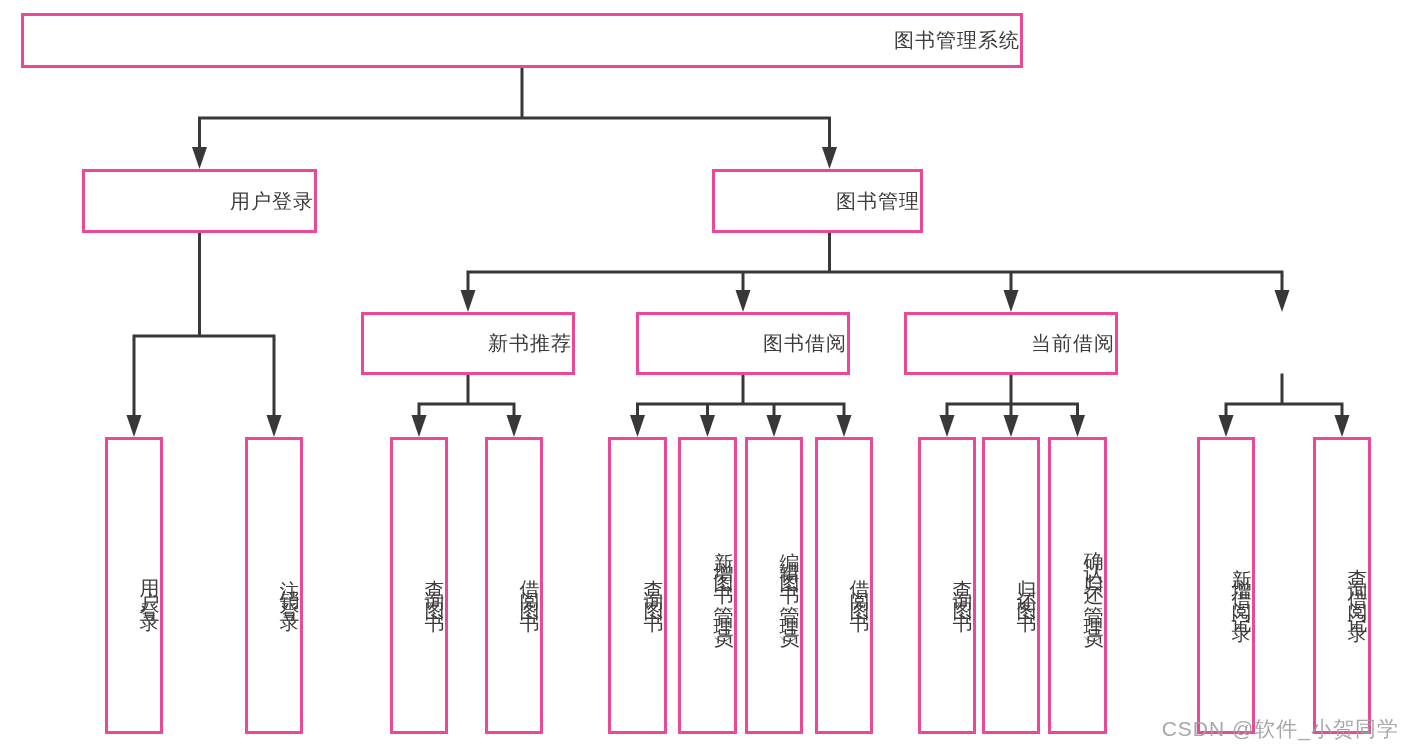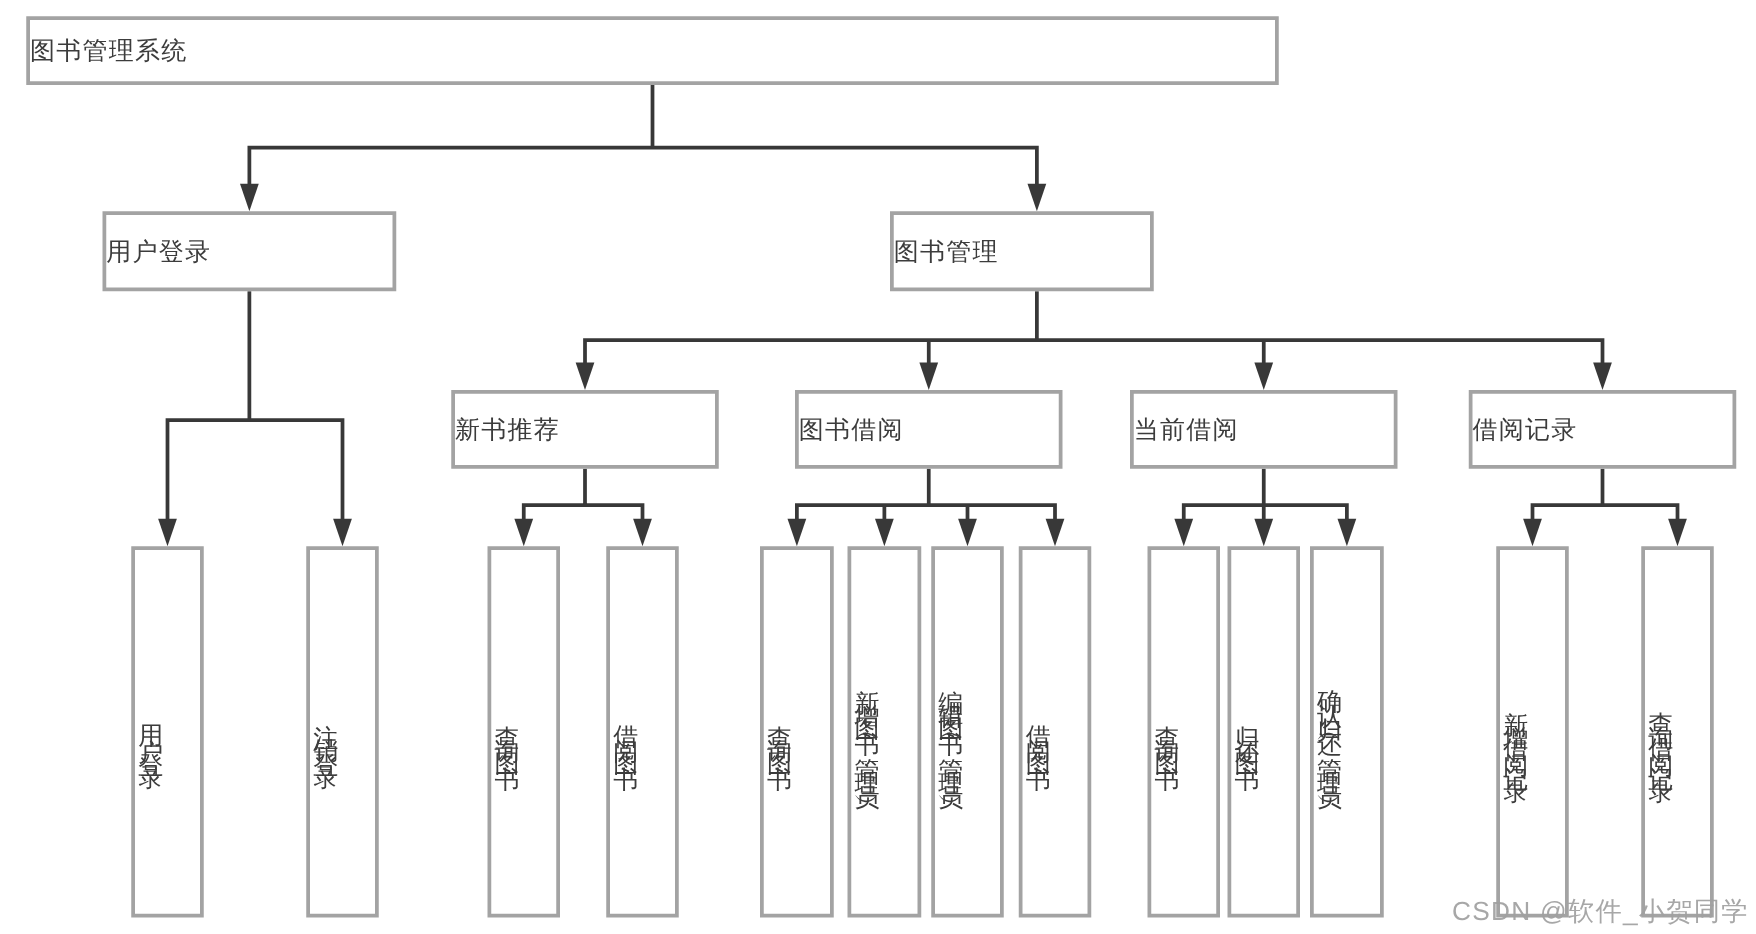--- a/index.html
+++ b/index.html
@@ -22,30 +22,29 @@
   }
   svg.connectors {
     position: absolute;
     left: 0; top: 0;
     width: 1405px;
     height: 747px;
   }
   .box {
     position: absolute;
     box-sizing: border-box;
-    border: 3px solid #a3a3a3;
+    border: 3px solid #ec4899;
     background: #ffffff;
     display: flex;
     align-items: center;
-    justify-content: flex-start;
+    justify-content: flex-end;
     color: #3c3c3c;
     font-size: 20px;
     letter-spacing: 1px;
     white-space: nowrap;
-    font-family: Liberation Mono, monospace;
   }
   .leaf .label {
     writing-mode: vertical-lr;
     text-orientation: mixed;
     letter-spacing: 11px;
     font-size: 20px;
     color: #3c3c3c;
     line-height: 1.0;
   }
   .watermark {
@@ -125,23 +124,20 @@
 
   <div class="box" style="left:361px; top:312px; width:214px; height:63px;">
     <span class="label">新书推荐</span>
   </div>
   <div class="box" style="left:636px; top:312px; width:214px; height:63px;">
     <span class="label">图书借阅</span>
   </div>
   <div class="box" style="left:904px; top:312px; width:214px; height:63px;">
     <span class="label">当前借阅</span>
   </div>
-  <div class="box" style="left:1175px; top:312px; width:214px; height:63px;">
-    <span class="label">借阅记录</span>
-  </div>
 
   <div class="box leaf" style="left:105px; top:437px; width:58px; height:297px;">
     <span class="label">用户登录</span>
   </div>
   <div class="box leaf" style="left:245px; top:437px; width:58px; height:297px;">
     <span class="label">注销登录</span>
   </div>
 
   <div class="box leaf" style="left:390px; top:437px; width:58px; height:297px;">
     <span class="label">查询图书</span>

